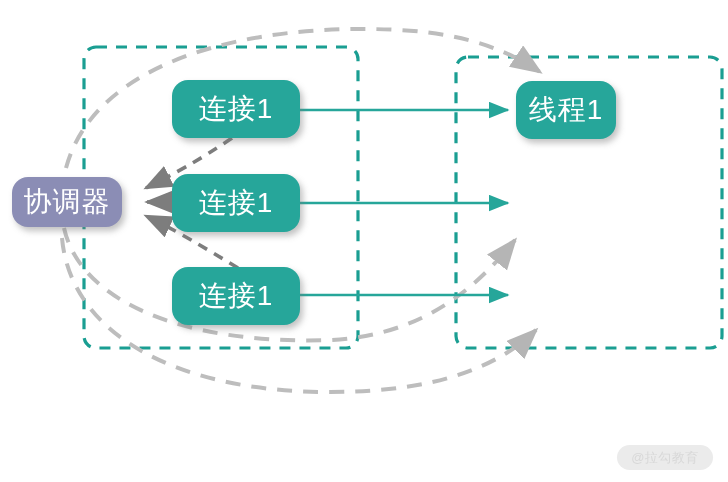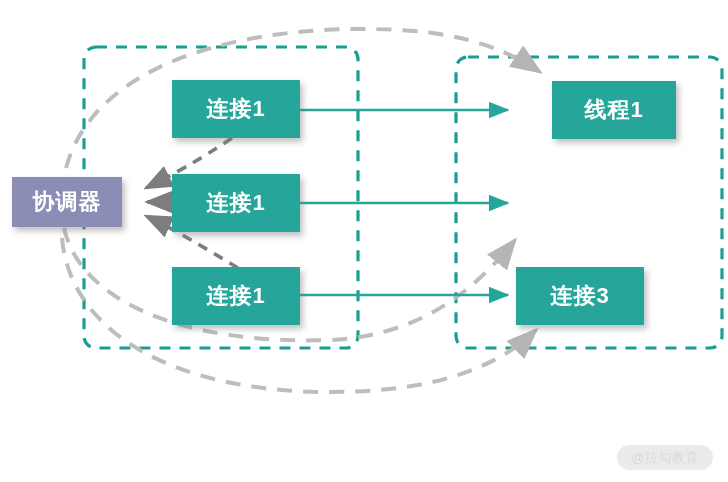--- a/index.html
+++ b/index.html
@@ -27,24 +27,24 @@
     top: 0;
     width: 728px;
     height: 482px;
   }
   .node {
     position: absolute;
     display: flex;
     align-items: center;
     justify-content: center;
     box-sizing: border-box;
-    border-radius: 0;
+    border-radius: 16px;
     color: #ffffff;
-    font-size: 22px;
-    font-weight: bold;
+    font-size: 28px;
+    font-weight: normal;
     letter-spacing: 1px;
     line-height: 1;
     user-select: none;
   }
   .node.teal {
     background: #26a69a;
     box-shadow: 3px 4px 6px rgba(120,120,120,0.45);
   }
   .node.purple {
     background: #8b8db5;
@@ -121,23 +121,20 @@
   <div class="node teal" style="left:172px; top:80px; width:128px; height:58px;">
     <span class="node-label">连接1</span>
   </div>
   <div class="node teal" style="left:172px; top:174px; width:128px; height:58px;">
     <span class="node-label">连接1</span>
   </div>
   <div class="node teal" style="left:172px; top:267px; width:128px; height:58px;">
     <span class="node-label">连接1</span>
   </div>
 
-  <div class="node teal" style="left:516px; top:81px; width:124px; height:58px;margin-left:36px;">
+  <div class="node teal" style="left:516px; top:81px; width:100px; height:58px;">
     <span class="node-label">线程1</span>
-  </div>
-  <div class="node teal" style="left:516px; top:267px; width:128px; height:58px;">
-    <span class="node-label">连接3</span>
   </div>
 
 
   <div class="watermark">@拉勾教育</div>
 
 </div>
 
 </body></html>

